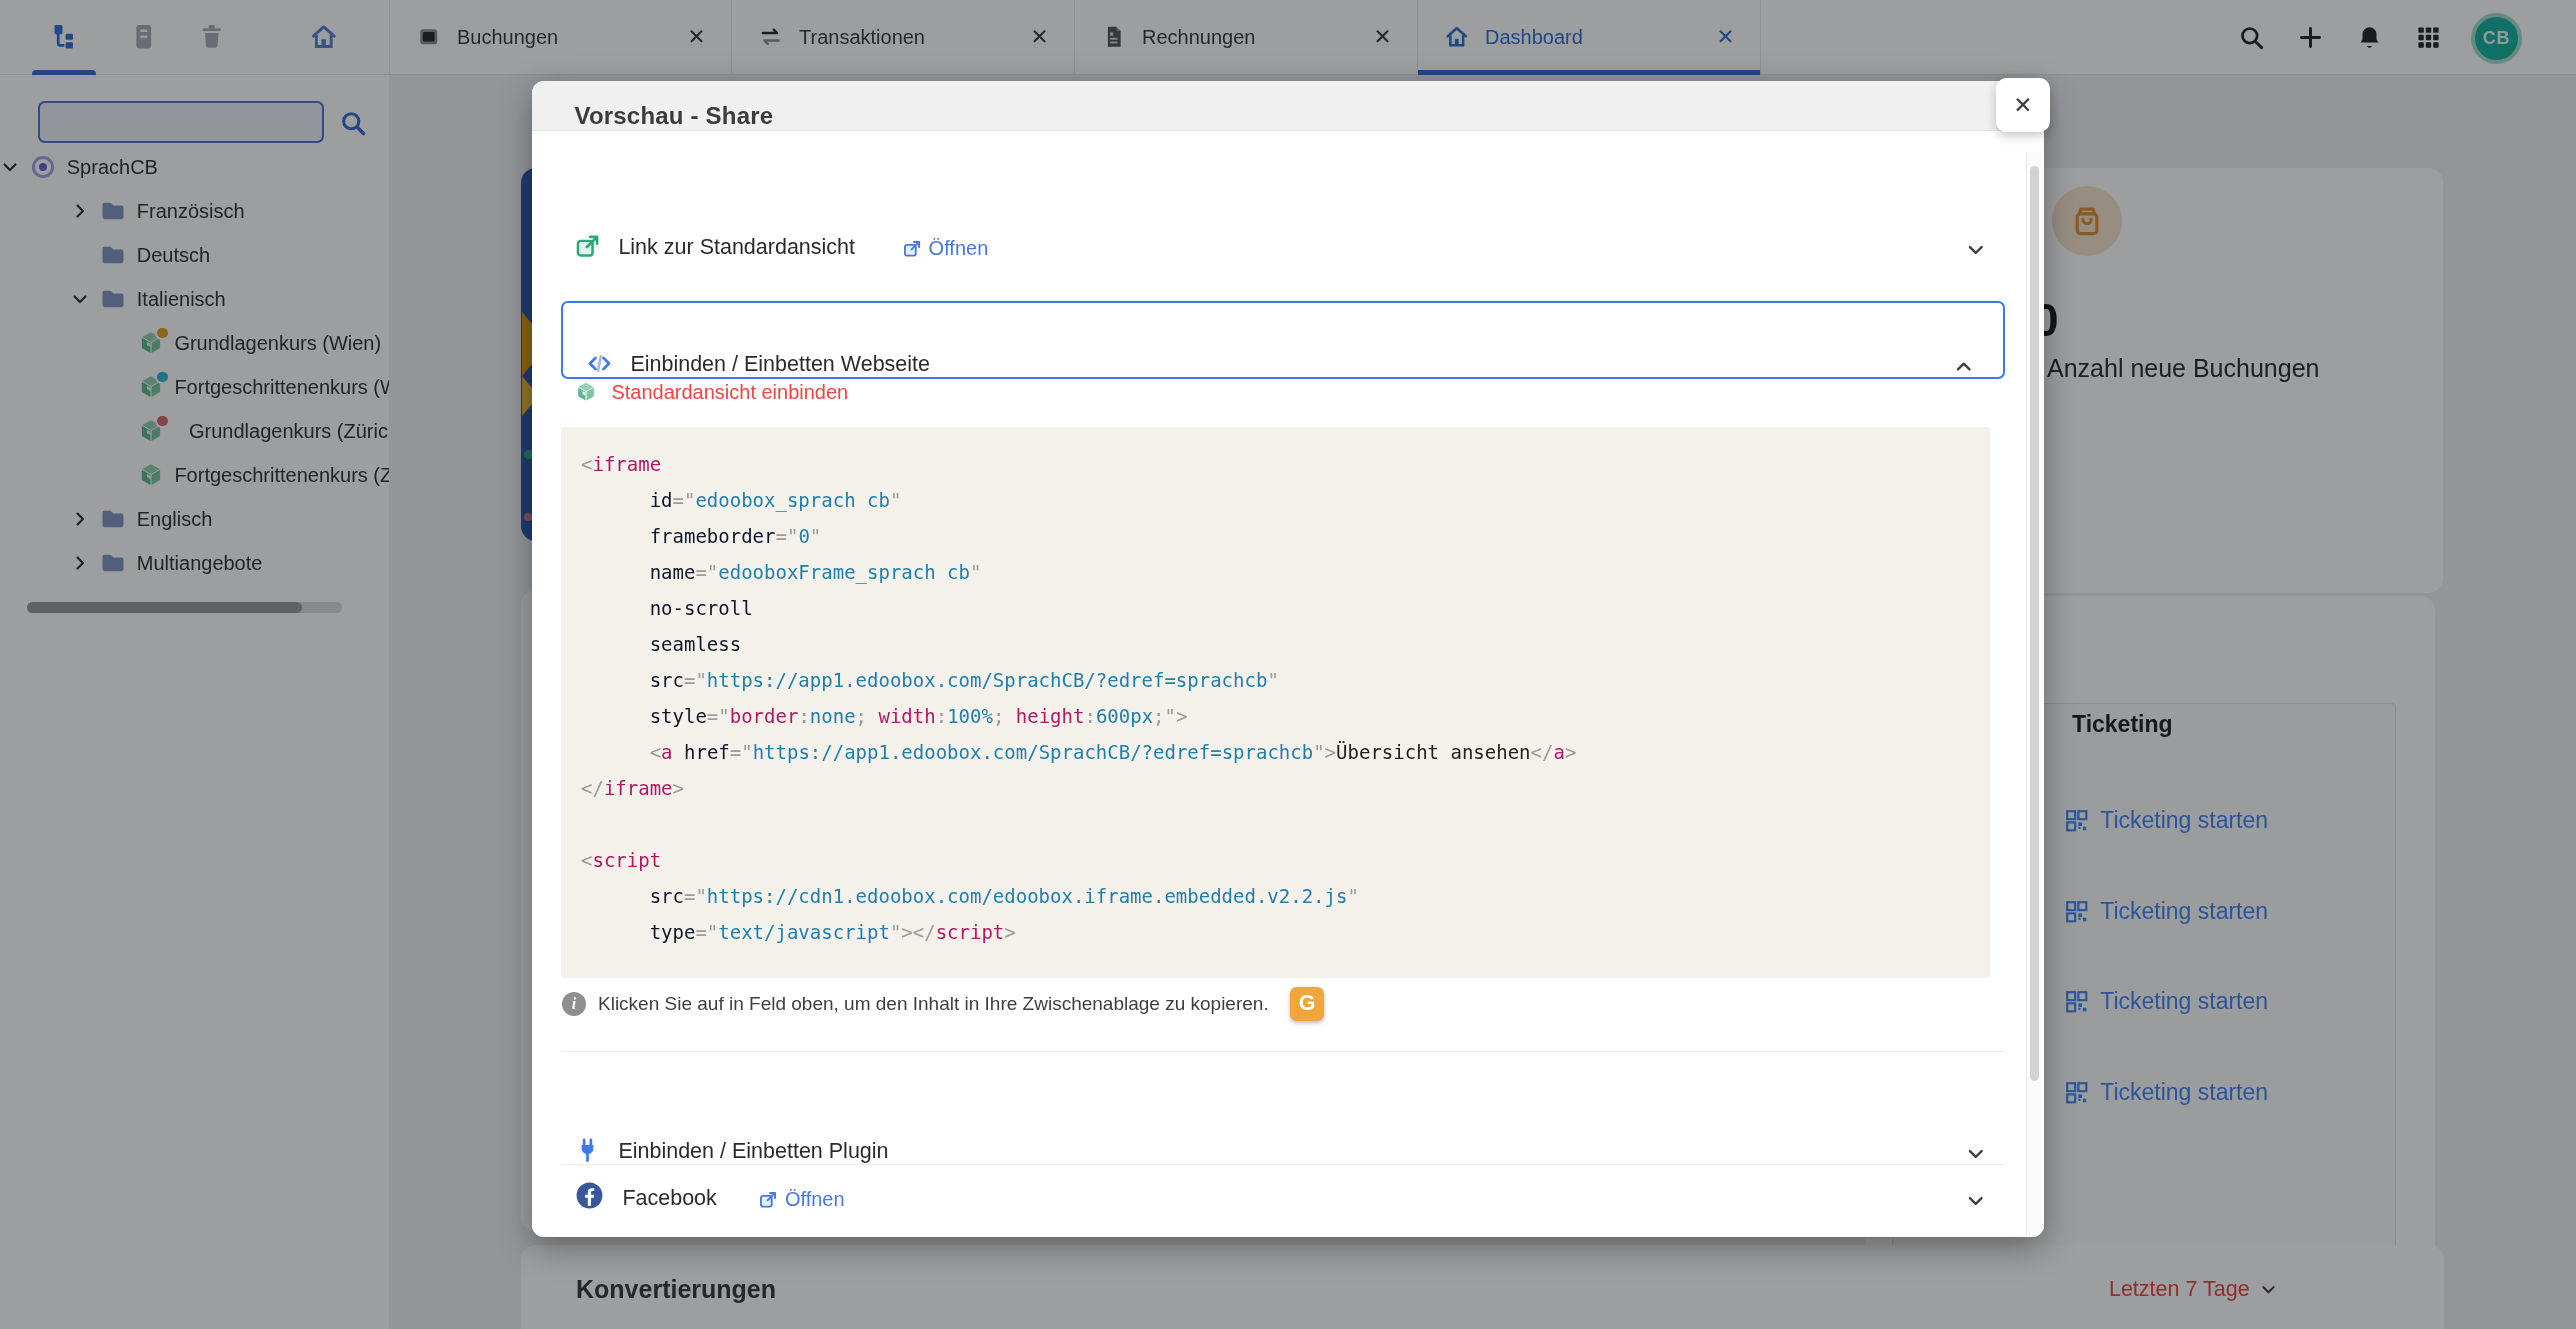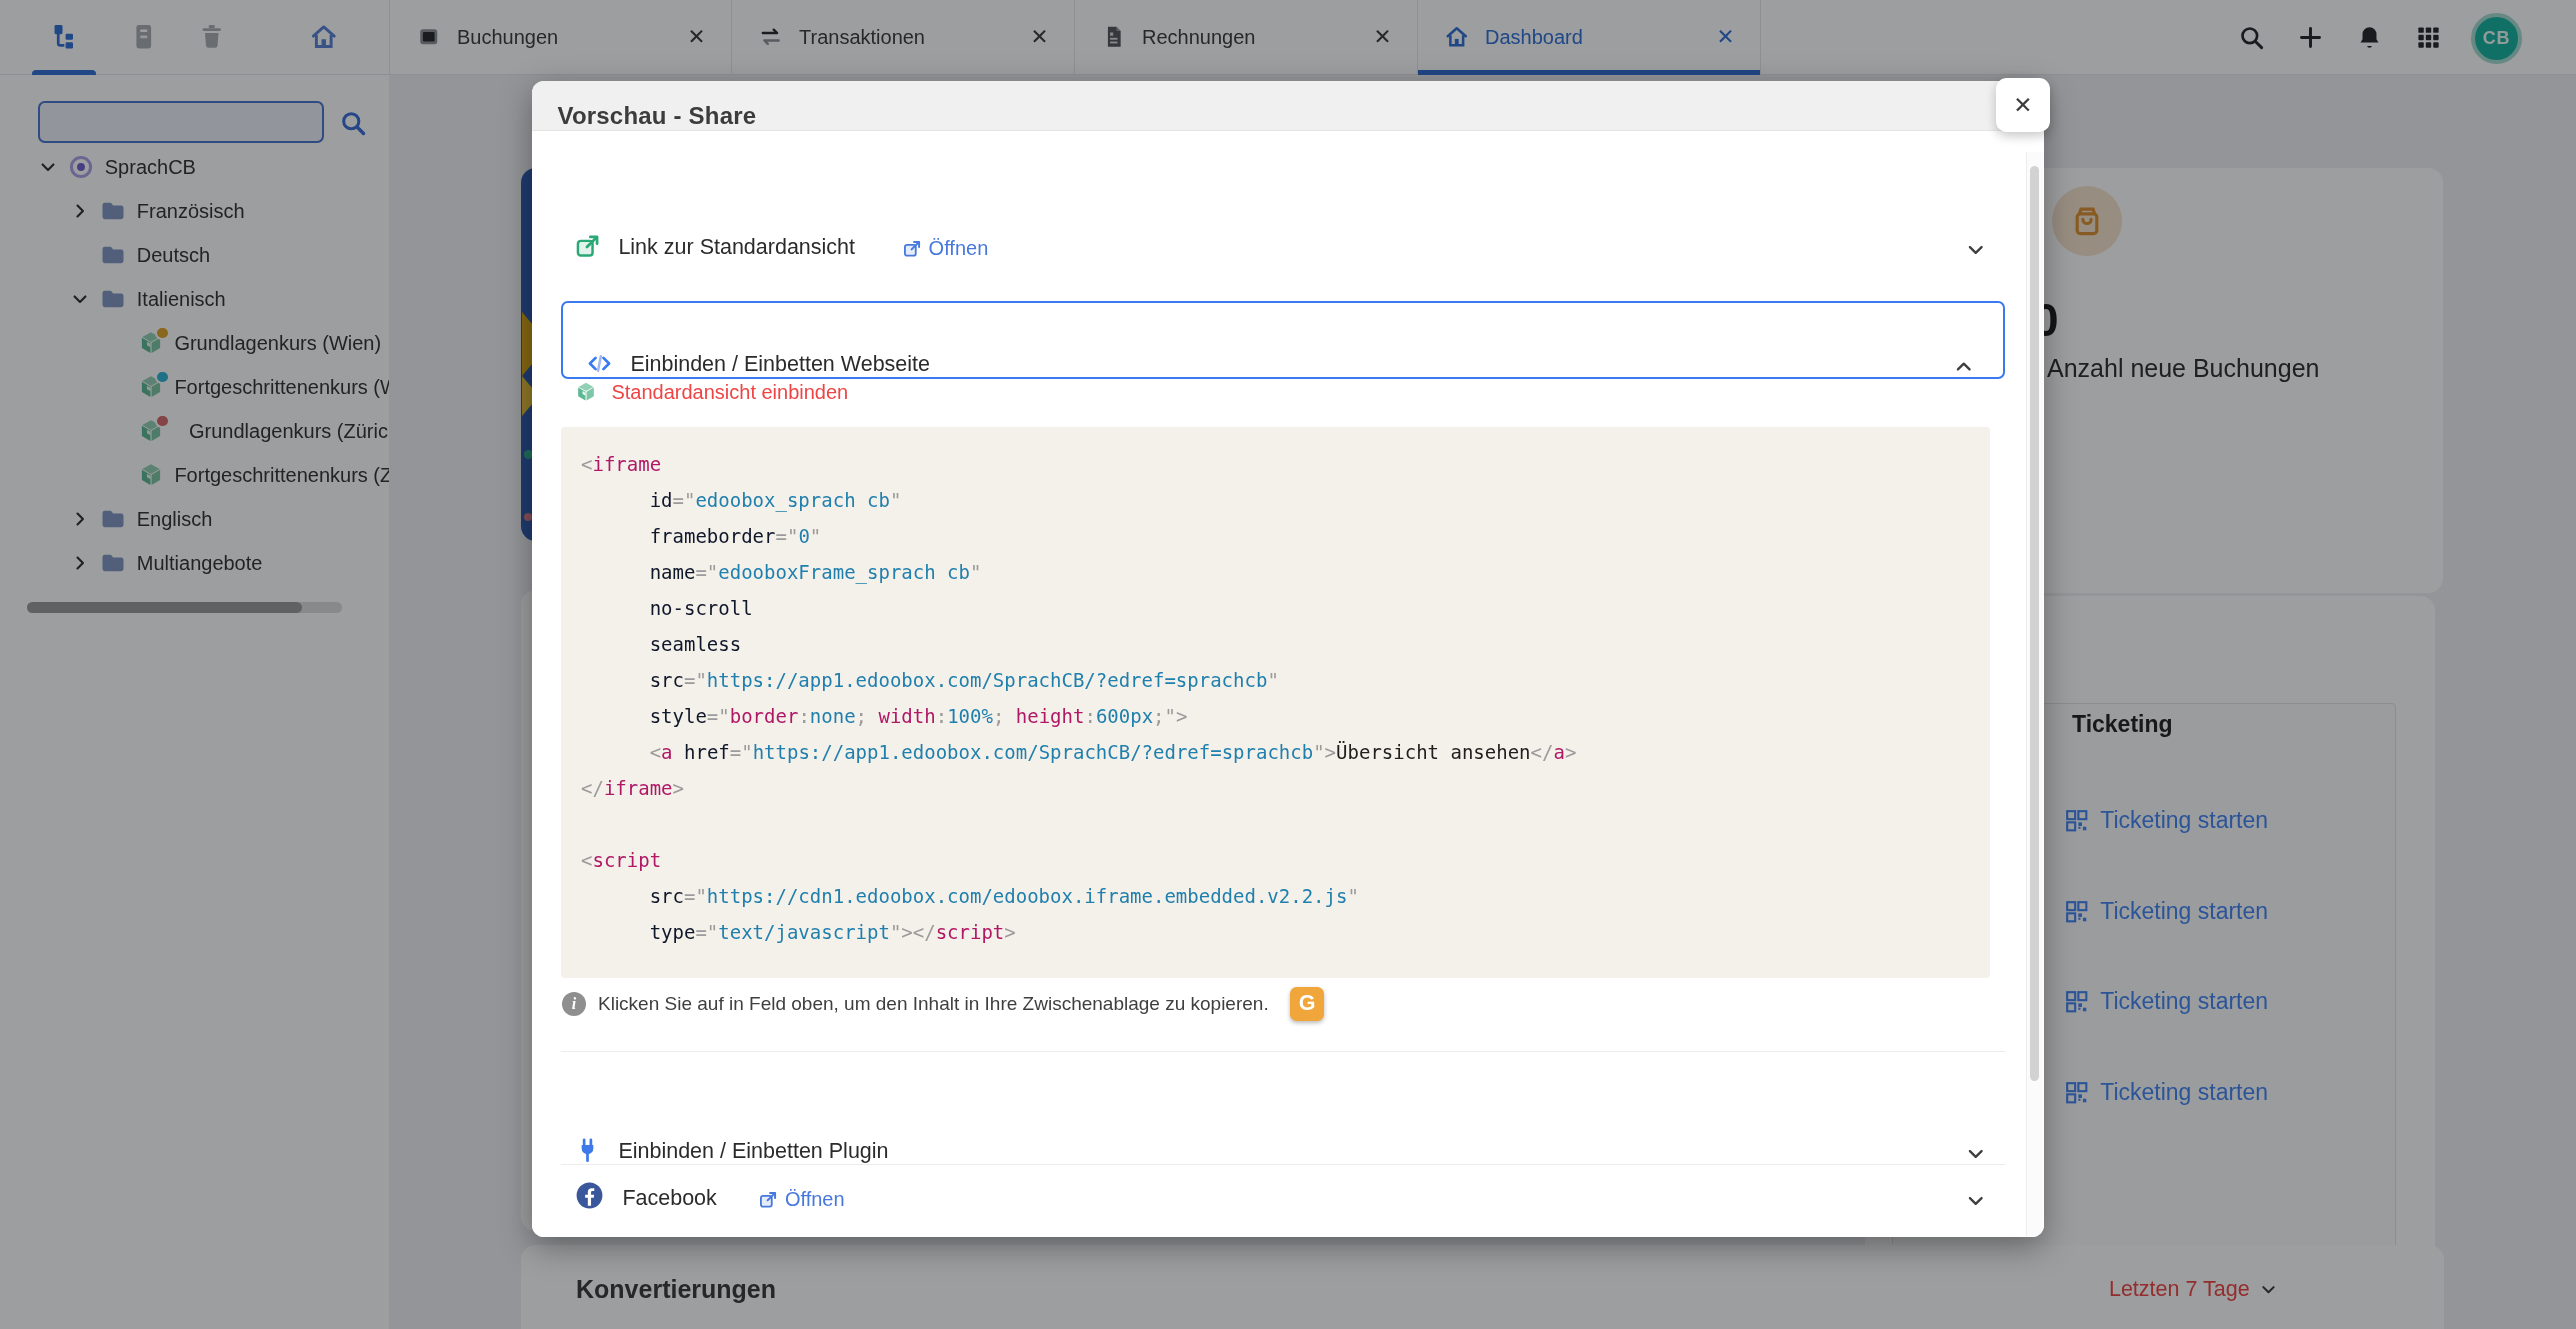--- a/index.html
+++ b/index.html
@@ -67,21 +67,21 @@
   .tick-link{position:absolute;left:199px;display:flex;align-items:center;gap:10.7px;color:#4285f4;font-size:23px;cursor:pointer;white-space:nowrap;}
   .tick-link .qic{width:25.5px;height:25.5px;flex:0 0 auto;}
   .conv-card{left:521px;top:1245px;width:1923px;height:114px;}
   .conv-title{position:absolute;left:55px;top:29.5px;font-size:25px;font-weight:700;color:#3a3a3a;}
   .conv-range{position:absolute;right:166px;top:32px;display:flex;align-items:center;gap:9.4px;font-size:21.5px;color:#ef4444;cursor:pointer;}
   .conv-range .cchev{width:19px;height:19px;color:#3a3a3a;}
 
   
   .overlay{position:absolute;inset:0;background:rgba(10,12,16,0.40);z-index:50;}
   .modal{position:absolute;left:532px;top:81px;width:1512px;height:1156px;z-index:60;border-radius:12px;background:#fff;box-shadow:0 9.4px 32px rgba(0,0,0,0.35);}
-  .m-head{position:absolute;left:0;top:0;right:0;height:50px;background:#f0f0f0;border-radius:12px 12px 0 0;border-bottom:1.3px solid #e4e4e4;box-sizing:border-box;}
+  .m-head{position:absolute;left:0;top:0;right:0;height:50px;background:#f0f0f0;border-radius:12px 12px 0 0;border-bottom:1.3px solid #e4e4e4;box-sizing:border-box;padding-left:17px;}
   .m-head h1{margin:0;padding-left:25.5px;line-height:69px;font-size:24px;font-weight:600;color:#3c3c3c;letter-spacing:0.2px;}
   .m-close{position:absolute;left:1464px;top:-2.7px;width:54px;height:54px;border:none;border-radius:10.7px;background:#fff;box-shadow:0 4px 10.7px rgba(0,0,0,0.22);
            font-size:23px;color:#3c3c3c;cursor:pointer;font-family:"Liberation Sans",sans-serif;z-index:5;}
   .m-body{position:absolute;left:0;top:70px;right:0;bottom:0;background:#fff;border-radius:0 0 12px 12px;overflow:hidden;}
   .acc-row{position:absolute;left:42px;width:1431px;display:flex;align-items:flex-end;gap:17.4px;cursor:pointer;}
   .row1{top:28px;height:81px;}
   .row2{left:29px;top:111px;width:1444px;height:78px;border:2px solid #3a7af0;border-radius:6.7px;padding:0 23px;box-sizing:border-box;margin-top:39px;}
   .row3{top:902px;height:111px;}
   .row4{top:1014px;height:46px;}
   .acc-row .lbl{font-size:21.5px;font-weight:500;color:#2b2b2b;white-space:nowrap;}
@@ -329,21 +329,21 @@
 
   <aside class="sidebar">
     <input class="search" type="text" placeholder="" style="">
     <span class="s-mag">
         <svg viewBox="0 0 24 24">
           <circle cx="10.5" cy="10.5" r="6.5" fill="none" stroke="currentColor" stroke-width="2.6"></circle>
           <path d="M15.5 15.5L21 21" stroke="currentColor" stroke-width="3" stroke-linecap="round"></path>
         </svg>
       </span>
     <div class="tree" id="tree">
-        <div class="tree-row" style="padding-left: 38px;">
+        <div class="tree-row" style="">
           <span class="t-chev">
             <svg viewBox="0 0 24 24">
               <path d="M5.5 9l6.5 6.5L18.5 9" fill="none" stroke="currentColor" stroke-width="2.6" stroke-linecap="round" stroke-linejoin="round"></path>
             </svg>
           </span>
           <span class="t-ic">
             <svg viewBox="0 0 24 24">
               <circle cx="12" cy="12" r="8.2" fill="none" stroke="#a9a2e8" stroke-width="2.6"></circle>
               <circle cx="12" cy="12" r="3.4" fill="#6f5fd0"></circle>
             </svg>

